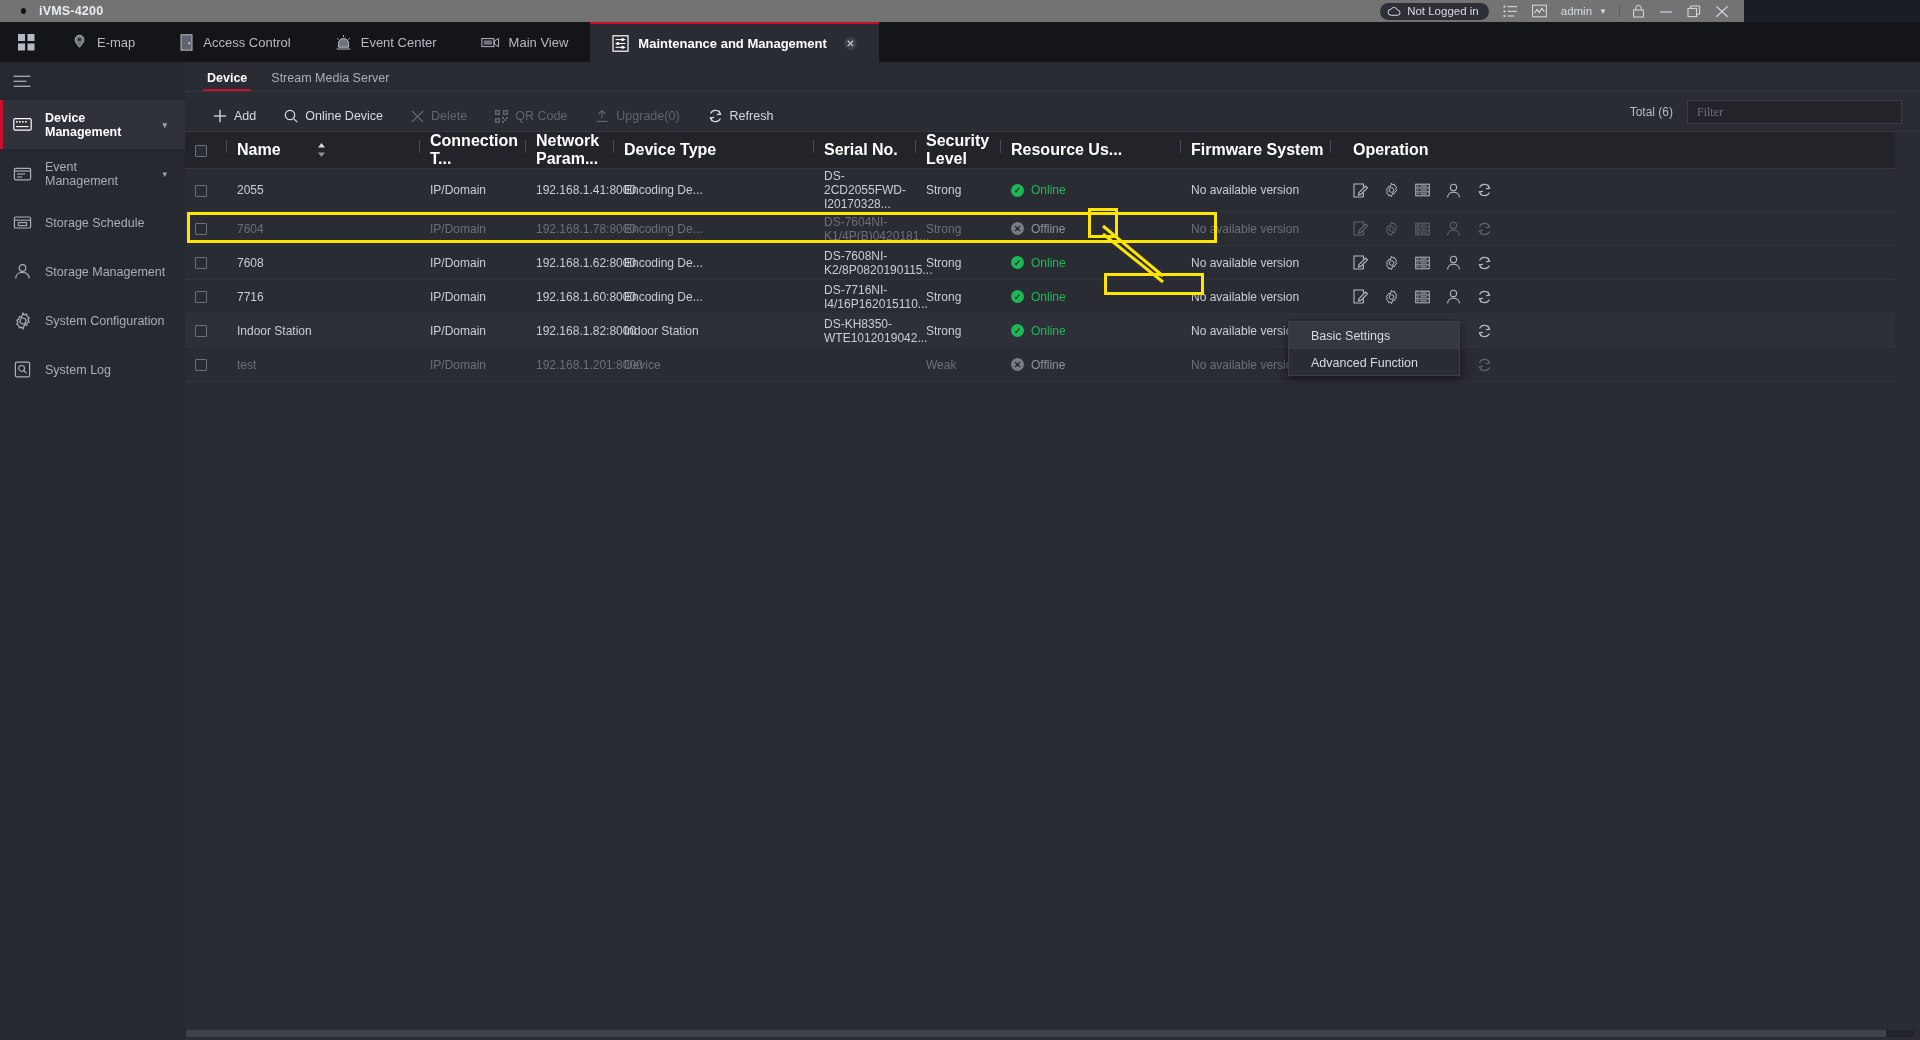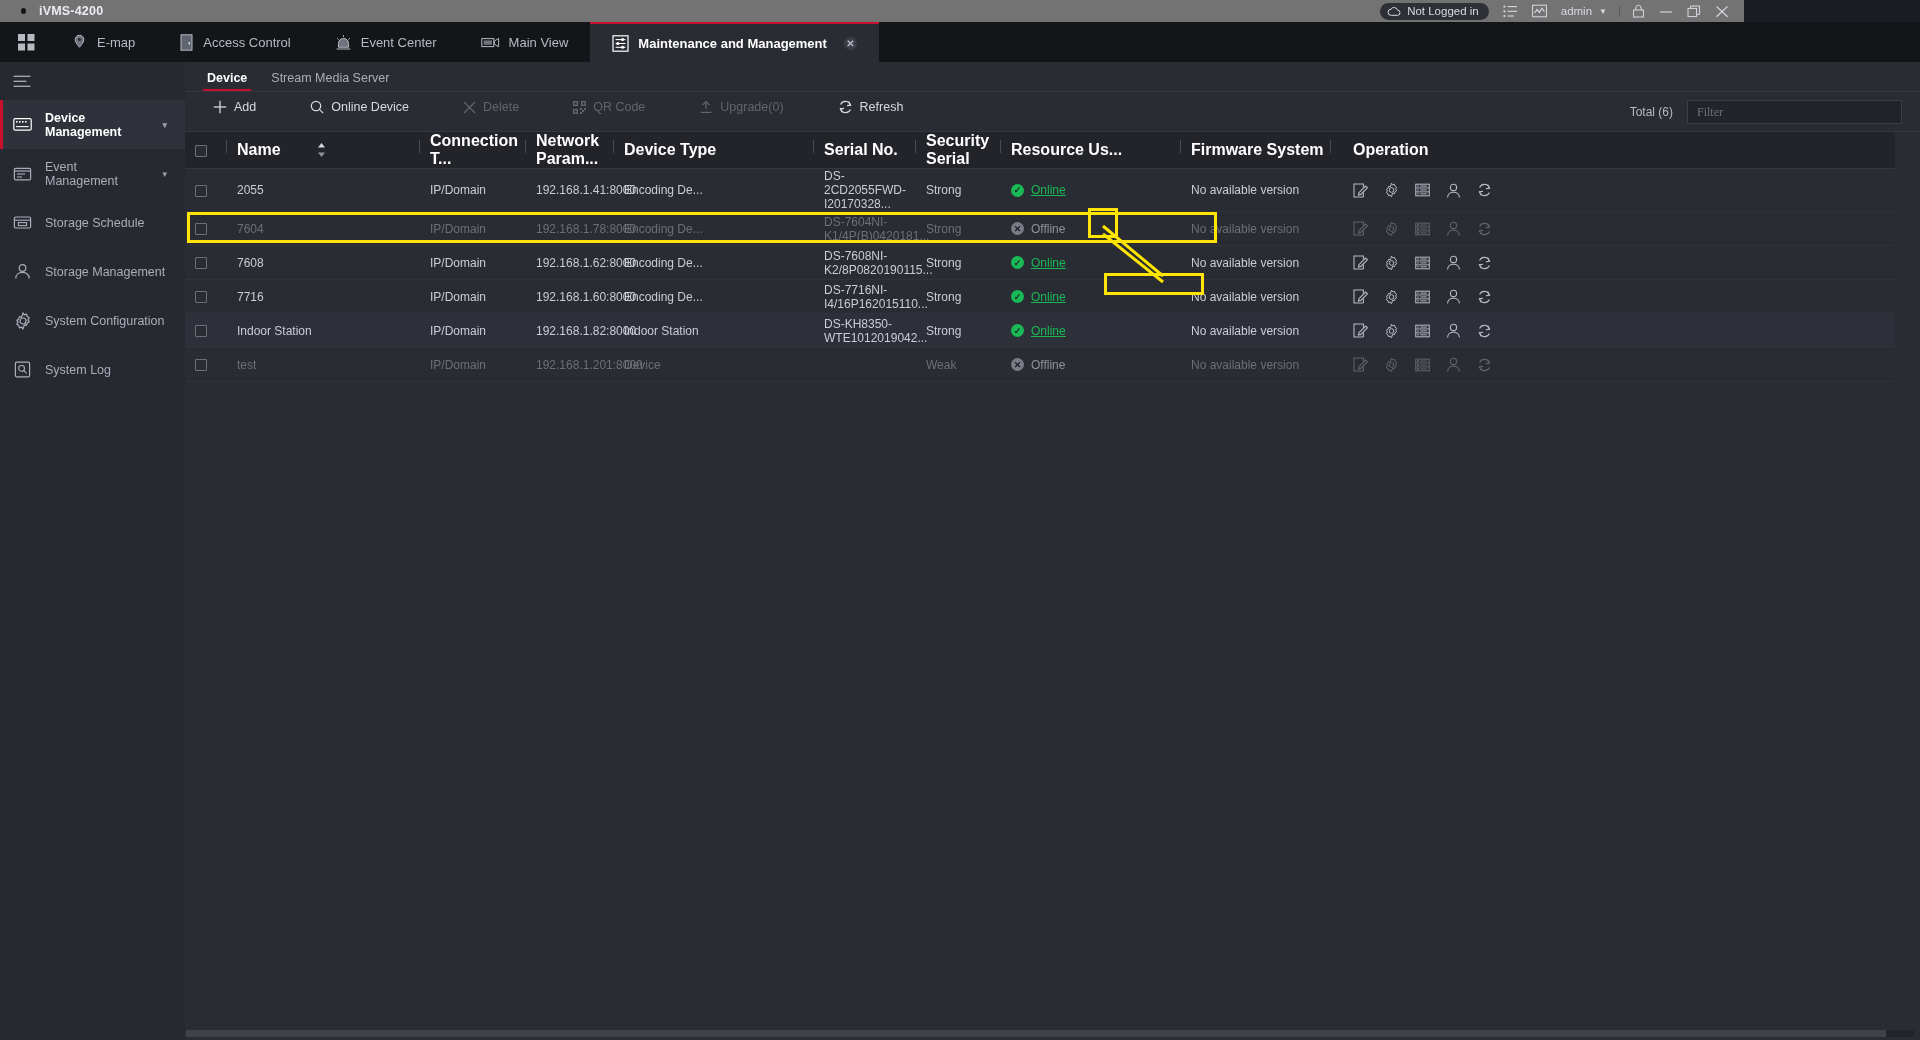--- a/index.html
+++ b/index.html
@@ -96,22 +96,22 @@
     height:30px; display:flex; align-items:flex-end; gap:24px; padding:0 0 0 22px;
     border-bottom:1px solid #34373f;
   }
   .subtab{ font-size:12.5px; color:#a9aeb8; padding-bottom:6px; position:relative;}
   .subtab.active{ color:#ffffff; font-weight:bold;}
   .subtab.active:after{
     content:"";position:absolute;left:-4px;right:-4px;bottom:0;height:2px;background:#c8102e;
   }
 
   #toolbar{
-    height:40px; display:flex; align-items:flex-start; padding-left:14px;
-    border-bottom:1px solid #34373f; position:relative;gap:26px;
+    height:40px; display:flex; align-items:flex-end; padding-left:14px;
+    border-bottom:1px solid #34373f; position:relative;
   }
   .tb-btn{
     display:flex;align-items:center;gap:7px;
     font-size:12.5px;color:#d7dae1;padding:0 14px;height:30px;
   }
   .tb-btn.disabled{ color:#61656e; }
   .tb-right{
     position:absolute; right:18px; top:0; height:40px; display:flex;align-items:center;gap:14px;
   }
   #totalcount{ font-size:12px;color:#b6bac3;}
@@ -144,21 +144,21 @@
   #devtable tbody tr.alt td{ background:#2d3038; }
   .chk{
     width:12px;height:12px;border:1px solid #6b6f78;background:#2a2c33;display:inline-block;
     border-radius:1px; vertical-align:middle;
   }
   .status{ display:flex;align-items:center;gap:7px; }
   .status .dot{ width:13px;height:13px;border-radius:50%; display:flex;align-items:center;justify-content:center;
      font-size:9px; color:#1b1d24; font-weight:bold;}
   .dot.on{ background:#19b955; }
   .dot.off{ background:#787c85; }
-  .stxt.on{ color:#19b955;text-decoration:underline; }
+  .stxt.on{ color:#19b955; }
   .stxt.off{ color:#8e929b; }
   .ops{ display:flex; align-items:center; gap:16px; }
   .opico{ width:15px;height:15px; display:flex;align-items:center;justify-content:center; }
   tr.offline .opico svg *{ stroke:#5f636c !important; }
 
   
   .hl{
     position:absolute; border:3px solid #ffe500; pointer-events:none; z-index:40;
   }
   #hl-row{ left:0px; top:0px; width:1030px; height:31px; }
@@ -556,21 +556,21 @@
           </th>
           <th>
             <span>Device Type</span>
             <span class="colsep"></span>
           </th>
           <th>
             <span>Serial No.</span>
             <span class="colsep"></span>
           </th>
           <th>
-            <span>Security Serial</span>
+            <span>Security Level</span>
             <span class="colsep"></span>
           </th>
           <th>
             <span>Resource Us...</span>
             <span class="colsep"></span>
           </th>
           <th>
             <span>Firmware System</span>
             <span class="colsep"></span>
           </th>
@@ -954,17 +954,25 @@
     <div class="hl" style="left:903px; top:76px; width:30px; height:30px;"></div>
 
     <svg id="connector" style="left:900px; top:92px; width:220px; height:90px;">
       <line x1="18" y1="2" x2="78" y2="52" stroke="#ffe500" stroke-width="3"></line>
       <line x1="18" y1="10" x2="78" y2="58" stroke="#ffe500" stroke-width="3"></line>
     </svg>
 
     <div class="hl" style="left:919px; top:141px; width:100px; height:22px;"></div>
   </div>
 
+  <div id="ctxmenu">
+    <div class="mi hover">
+      <span>Basic Settings</span>
+    </div>
+    <div class="mi">
+      <span>Advanced Function</span>
+    </div>
+  </div>
 </div>
 
 <div id="bottomscroll">
   <div class="thumb"></div>
 </div>
 
 </body></html>

